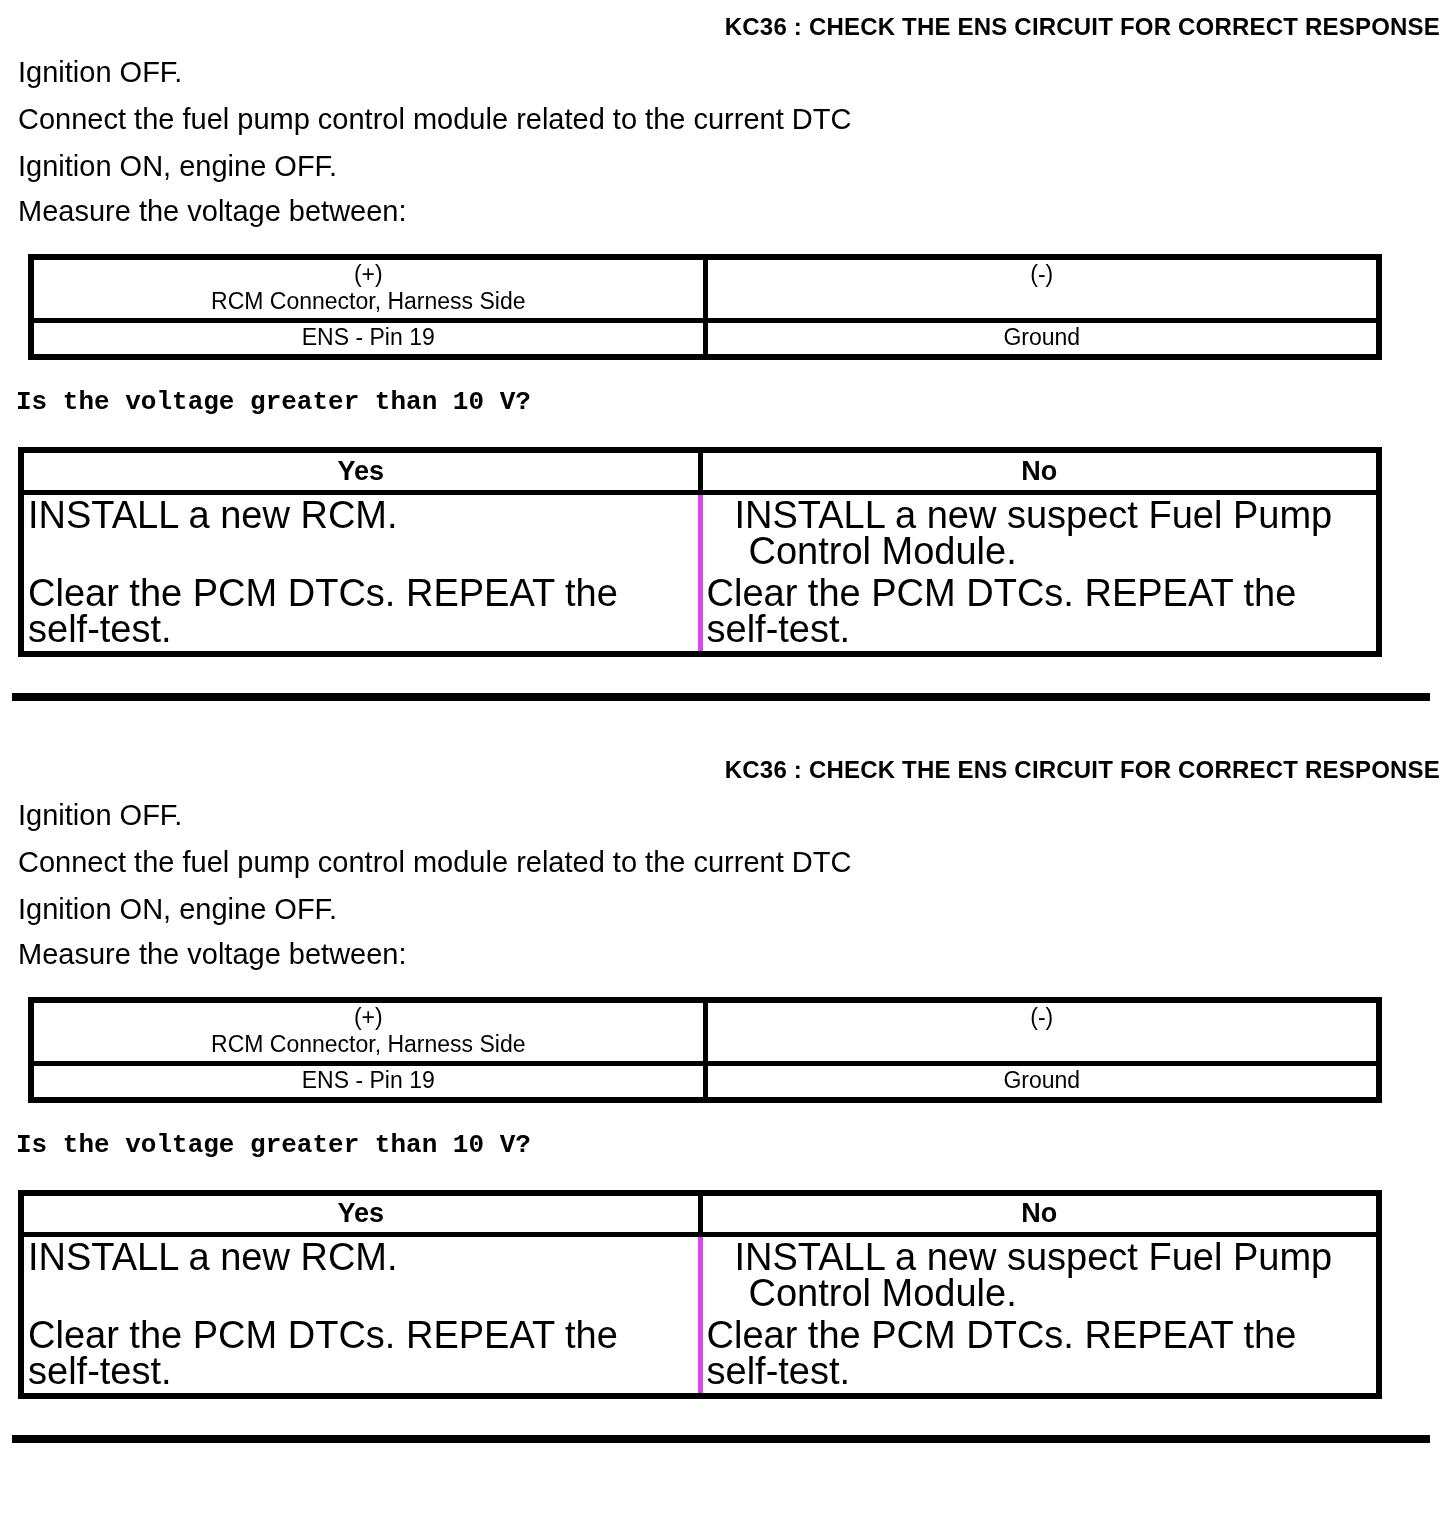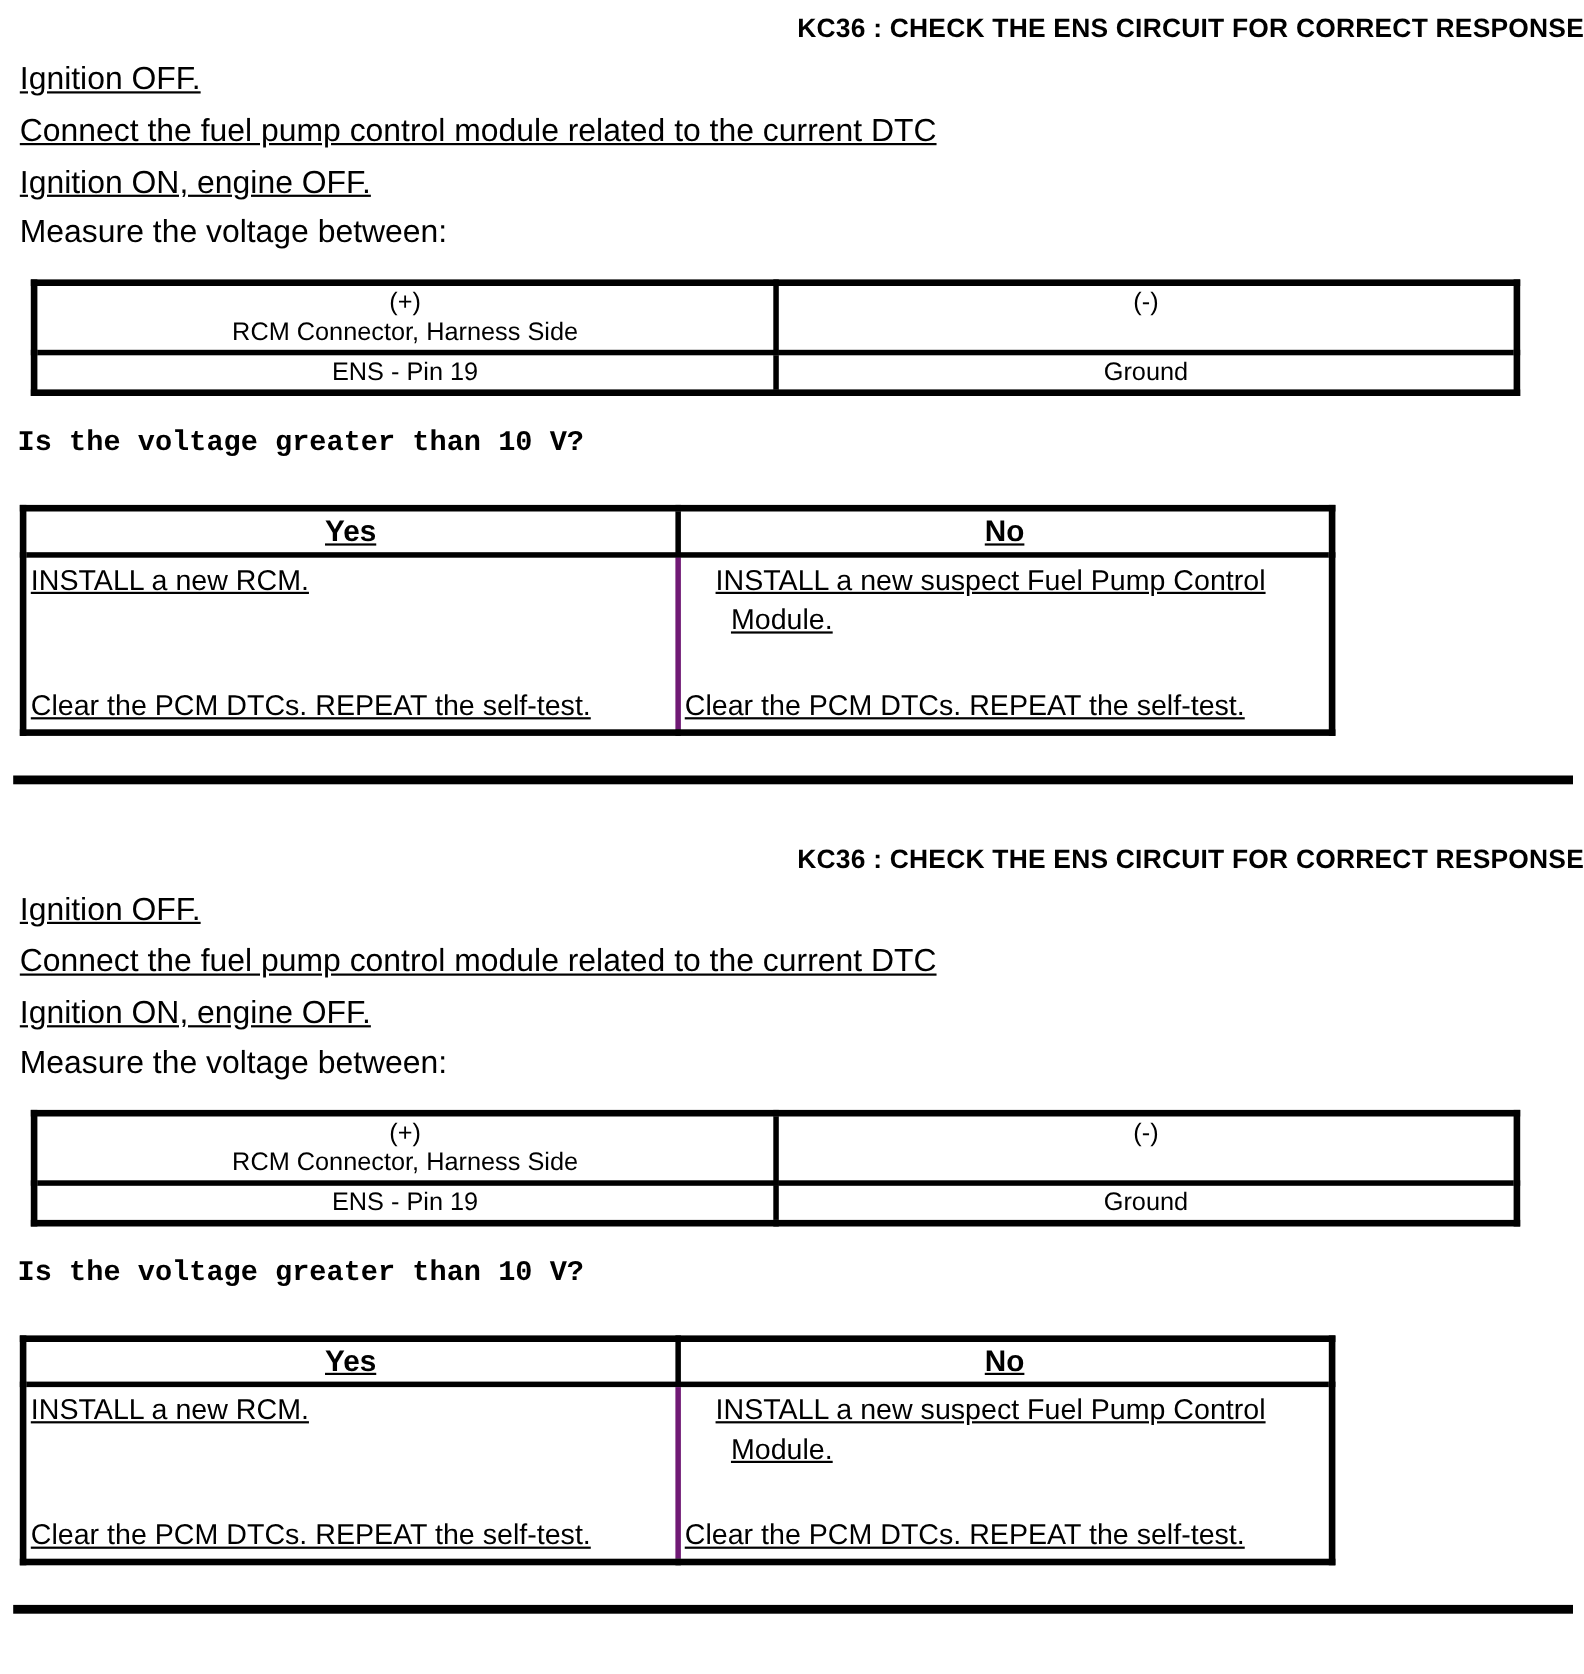--- a/index.html
+++ b/index.html
@@ -20,21 +20,20 @@
     margin-left: 20px;
     letter-spacing: 0.2px;
     line-height: 30px;
     text-align: right;
   }
 
   .step {
     font-size: 29px;
     line-height: 34px;
     margin: 13px 0 0 18px;
-    text-decoration: underline;
   }
   .measure-label {
     font-size: 29px;
     line-height: 34px;
     margin: 11px 0 0 18px;
   }
 
   table { border-collapse: collapse; table-layout: fixed; }
 
   
@@ -58,39 +57,38 @@
   .question {
     font-size: 26px;
     font-weight: bold;
     line-height: 30px;
     margin: 27px 0 0 16px;
     font-family: Liberation Mono, monospace;
   }
 
   
   .decision-table {
-    width: 1196px;
-    margin: 42px 0 0 18px;
+    width: 1364px;
+    margin: 30px 0 0 18px;
     border: 6px solid #000;
-    text-decoration: underline;
   }
   .decision-table th {
     border: 5px solid #000;
     width: 50%;
     text-align: center;
     font-size: 27px;
     font-weight: bold;
     height: 42px;
     padding: 2px;
   }
   .decision-table td {
-    border: 5px solid #701a75;
+    border: 5px solid #d946ef;
     width: 50%;
     vertical-align: top;
-    font-size: 26px;
+    font-size: 38px;
     line-height: 36px;
     padding: 0;
   }
   .cell-flex {
     display: flex;
     flex-direction: column;
     justify-content: space-between;
     min-height: 156px;
     padding: 2px 2px 4px 2px;
   }

